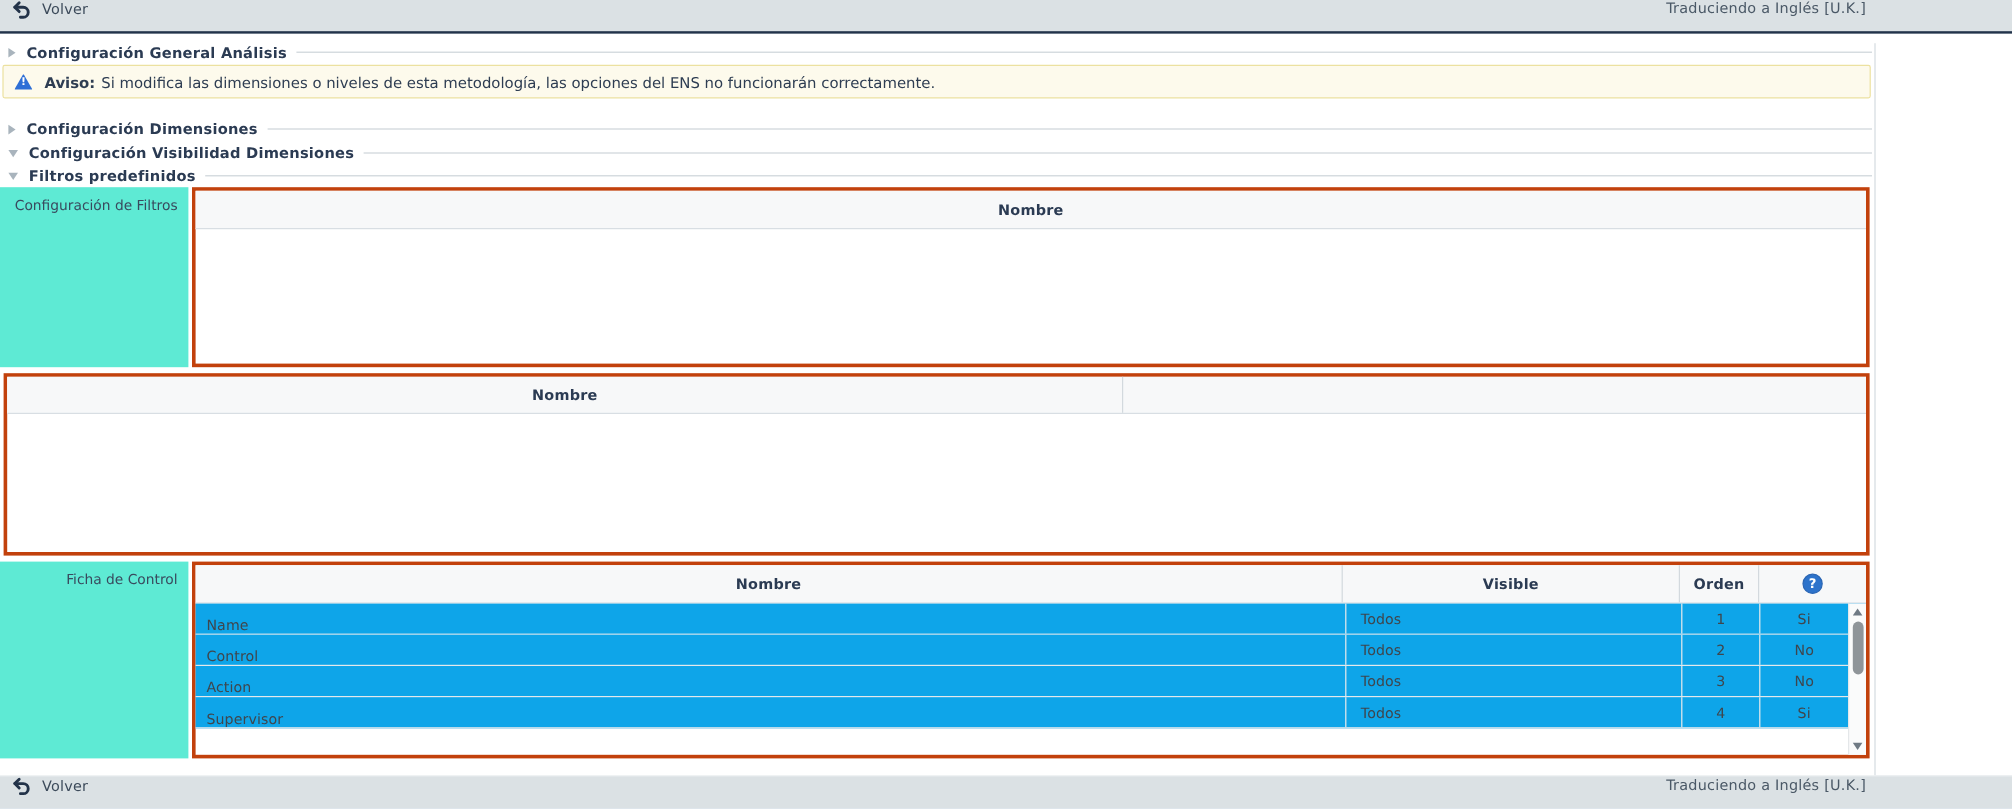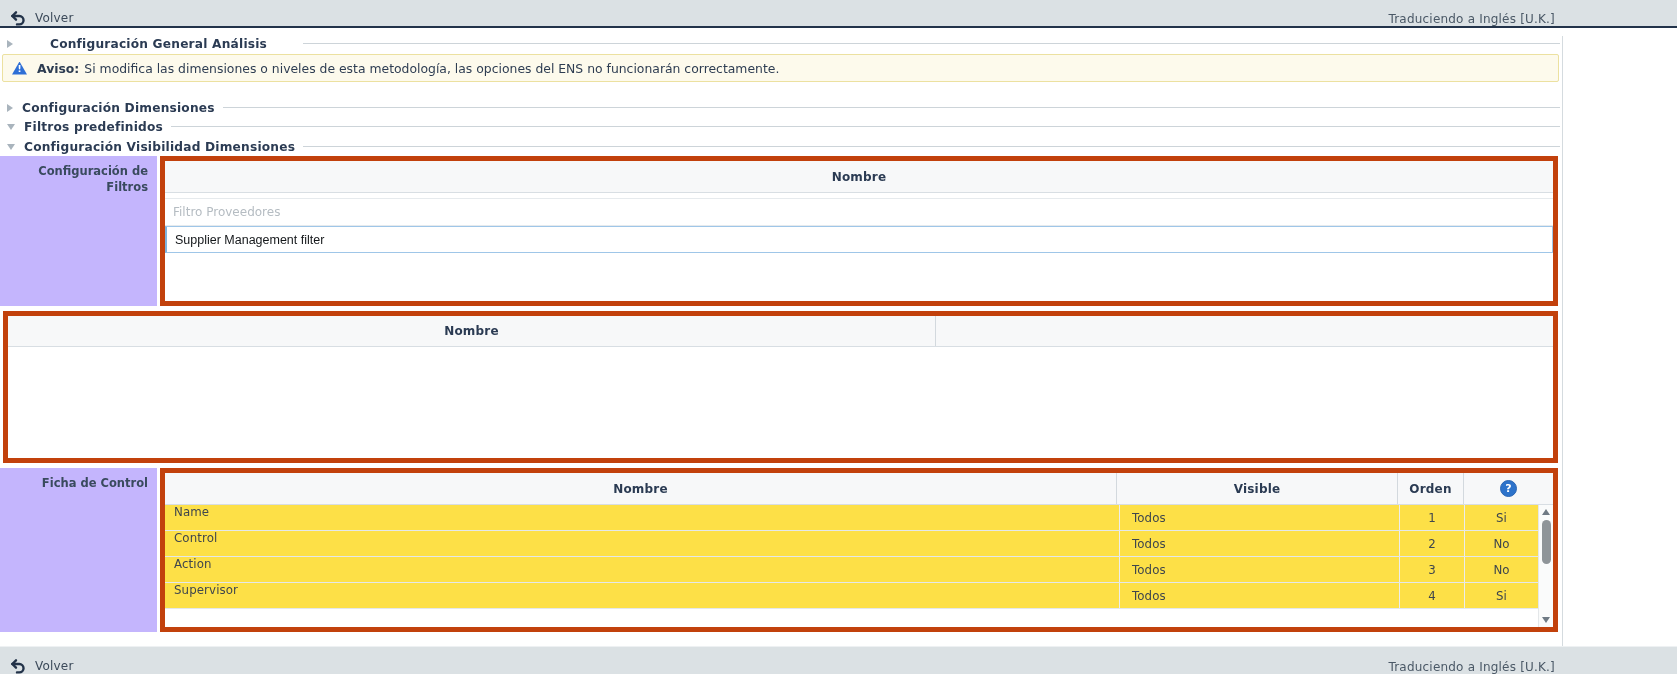--- a/index.html
+++ b/index.html
@@ -6,21 +6,21 @@
   html,body { background:#ffffff; }
   body {
     width:1677px; height:674px; overflow:hidden;
     font-family:"DejaVu Sans","Liberation Sans",sans-serif;
     -webkit-font-smoothing:antialiased;
   }
   .app { position:relative; width:1677px; height:674px; background:#fff; }
 
   
   .bar {
-    width:1677px; background:#dbe1e4; display:flex; align-items:flex-end;
+    width:1677px; background:#dbe1e4; display:flex; align-items:flex-start;
     font-size:12px; color:#3c4a5a; letter-spacing:.2px;
     padding:0 122px 0 10px;
   }
   .topbar { height:28px; border-bottom:2px solid #22334a; }
   .bottombar { height:30px; border-top:1px solid #eef1f3; border-bottom:2px solid #b9d3e7; }
   .bar .back-btn { display:flex; align-items:center; gap:9px; cursor:pointer; }
   .bar .back-btn svg { display:block; }
   .bar .spacer { flex:1; }
   .bar .status { color:#4a5866; font-size:12px; }
 
@@ -28,42 +28,42 @@
   .content { position:relative; width:1563px; height:610px; border-right:1px solid #d5dbdf; background:#fff; }
 
   
   .sect { display:flex; align-items:center; height:15px; padding-left:7px; cursor:pointer; }
   .sect .tri { flex:0 0 auto; margin-right:9px; }
   .tri-right { width:0; height:0; border-left:6px solid #a9b4bd; border-top:4px solid transparent; border-bottom:4px solid transparent; }
   .tri-down  { width:0; height:0; border-top:6px solid #a9b4bd; border-left:4px solid transparent; border-right:4px solid transparent; }
   .sect .ttl { font-size:12.2px; font-weight:bold; color:#2b3b53; letter-spacing:.2px; white-space:nowrap; }
   .sect .line { flex:1; border-top:1px solid #cdd4d9; margin-left:8px; margin-right:2px; }
 
-  .mt8{margin-top:8px;gap:28px;} .mt7{margin-top:7px;} .mt6{margin-top:18px;} .mt5{margin-top:5px;} .mt4{margin-top:4px;} .mt2{margin-top:2px;}
+  .mt8{margin-top:8px;} .mt7{margin-top:7px;} .mt6{margin-top:18px;} .mt5{margin-top:5px;} .mt4{margin-top:4px;} .mt2{margin-top:2px;}
 
   
   .warn {
     margin:3px 3px 0 2px; height:28px; background:#fdfaec; border:1px solid #ece1a0; border-radius:2px;
     display:flex; align-items:center; padding-left:9px; font-size:12.4px; color:#2e3d52;
   }
   .warn-tri {
     width:15px; height:13px; background:#2e6fd6; clip-path:polygon(50% 0,100% 100%,0 100%);
     display:flex; align-items:flex-end; justify-content:center; margin-right:10px; flex:0 0 auto;
   }
   .warn-tri span { color:#fff; font-size:9px; font-weight:bold; line-height:11px; }
   .warn b { font-weight:bold; margin-right:5px; }
 
   
   .field-row { display:flex; width:1563px; }
   .field-label {
-    flex:0 0 157px; background:#c4b5fd; text-align:right;
-    padding:7px 9px 0 8px; font-size:11.5px; font-weight:bold; color:#394a5e; line-height:16px;
+    flex:0 0 157px; background:#5eead4; text-align:right;
+    padding:7px 9px 0 8px; font-size:11.5px; font-weight:normal; color:#394a5e; line-height:16px;
   }
   .field-table {
-    flex:1; margin-left:3px; margin-right:5px; border:5px solid #c2410c; background:#fff;
+    flex:1; margin-left:3px; margin-right:5px; border:3px solid #c2410c; background:#fff;
     display:flex; flex-direction:column; position:relative;
   }
   .h150{height:150px;} .h152{height:152px;} .h154{height:164px;}
 
   
   .thead { background:#f7f8f9; border-bottom:1px solid #d8dee3; display:flex; align-items:center; }
   .thead .th { font-size:12px; font-weight:bold; color:#2b3b53; text-align:center; letter-spacing:.2px; }
   .thead-1 { height:32px; }
   .thead-2 { height:31px; }
   .thead-f { height:32px; }
@@ -95,21 +95,21 @@
   .fc-col-nombre { flex:1; }
   .fc-col-visible { flex:0 0 280px; }
   .fc-col-orden { flex:0 0 65px; }
   .fc-col-help { flex:0 0 89px; display:flex; align-items:center; justify-content:center; }
   .help-badge {
     width:17px; height:17px; border-radius:50%; background:#2d73cb; border:1px solid #2b66b4;
     color:#fff; font-size:11px; font-weight:bold; display:flex; align-items:center; justify-content:center;
     cursor:pointer;
   }
   .fc-body { flex:1; position:relative; }
-  .fc-row { display:flex; align-items:flex-start; height:26px; border-bottom:1px solid #e4e8eb; background:#fde047; }
+  .fc-row { display:flex; align-items:flex-end; height:26px; border-bottom:1px solid #e4e8eb; background:#0ea5e9; }
   .fc-row .cell { font-size:11.8px; color:#3f464d; letter-spacing:.1px; }
   .fc-cell-nombre { flex:1; padding-left:9px; }
   .fc-cell-visible { flex:0 0 280px; padding-left:12px; border-left:1px solid #ececec; align-self:stretch; display:flex; align-items:center; }
   .fc-cell-orden { flex:0 0 65px; text-align:center; border-left:1px solid #ececec; align-self:stretch; display:flex; align-items:center; justify-content:center; }
   .fc-cell-valor { flex:0 0 74px; text-align:center; border-left:1px solid #ececec; align-self:stretch; display:flex; align-items:center; justify-content:center; }
   .fc-row .pad-sb { flex:0 0 15px; align-self:stretch; }
 
   
   .vscroll {
     position:absolute; top:0; right:0; bottom:0; width:15px;
@@ -155,46 +155,37 @@
       <b>Aviso:</b>
       <span>Si modifica las dimensiones o niveles de esta metodología, las opciones del ENS no funcionarán correctamente.</span>
     </div>
 
     <div class="sect mt6">
       <span class="tri tri-right"></span>
       <span class="ttl">Configuración Dimensiones</span>
       <span class="line"></span>
     </div>
 
+    <div class="sect mt5">
+      <span class="tri tri-down"></span>
+      <span class="ttl">Configuración Visibilidad Dimensiones</span>
+      <span class="line"></span>
+    </div>
+
     <div class="sect mt4">
       <span class="tri tri-down"></span>
       <span class="ttl">Filtros predefinidos</span>
-      <span class="line"></span>
-    </div>
-
-    <div class="sect mt5">
-      <span class="tri tri-down"></span>
-      <span class="ttl">Configuración Visibilidad Dimensiones</span>
       <span class="line"></span>
     </div>
 
     <div class="field-row mt2">
       <div class="field-label h150">Configuración de Filtros</div>
       <div class="field-table h150">
         <div class="thead thead-1">
           <div class="th" style="flex:1;">Nombre</div>
-        </div>
-        <div class="f-body">
-          <div class="row-placeholder">
-            <input class="row-input" type="text" placeholder="Filtro Proveedores" style="">
-          </div>
-          <div class="row-value">
-            <input class="row-input" type="text" value="Supplier Management filter" style="">
-          </div>
-          <div class="sb-fill"></div>
         </div>
       </div>
     </div>
 
 
     <div class="field-row mt5">
       <div class="field-table h152">
         <div class="thead thead-2">
           <div class="th nv-head-nombre">Nombre</div>
           <div class="th-div"></div>

